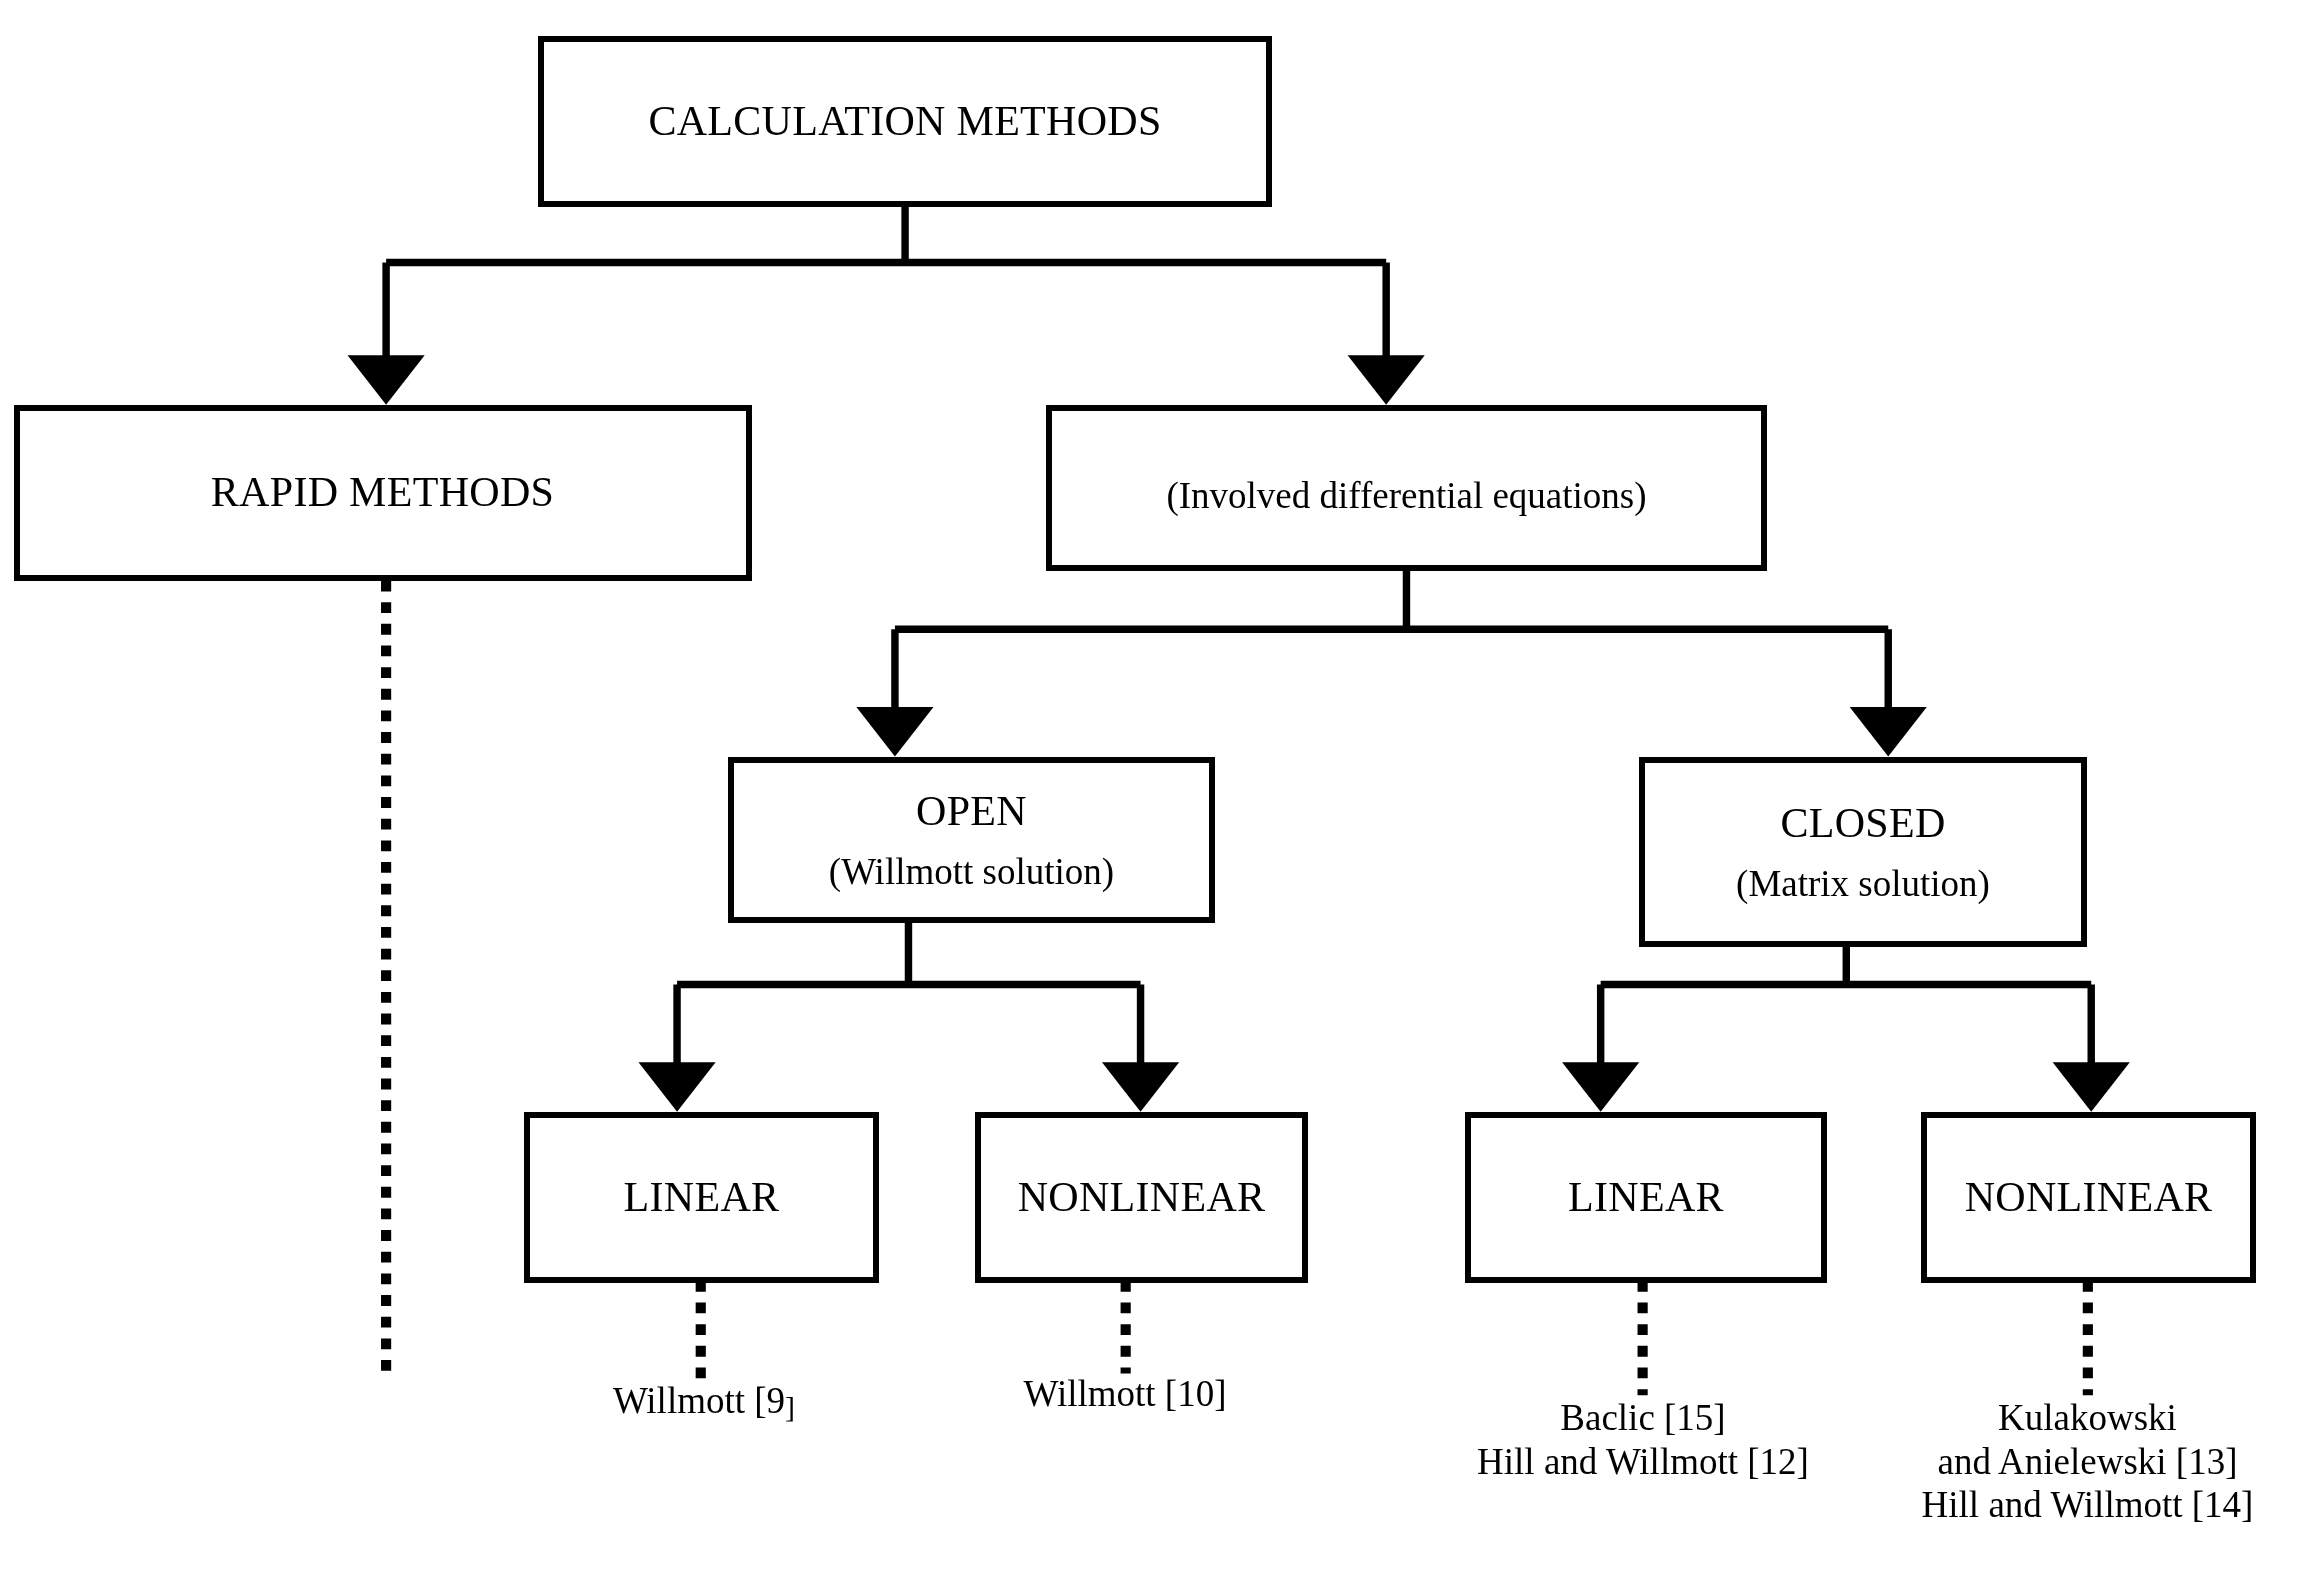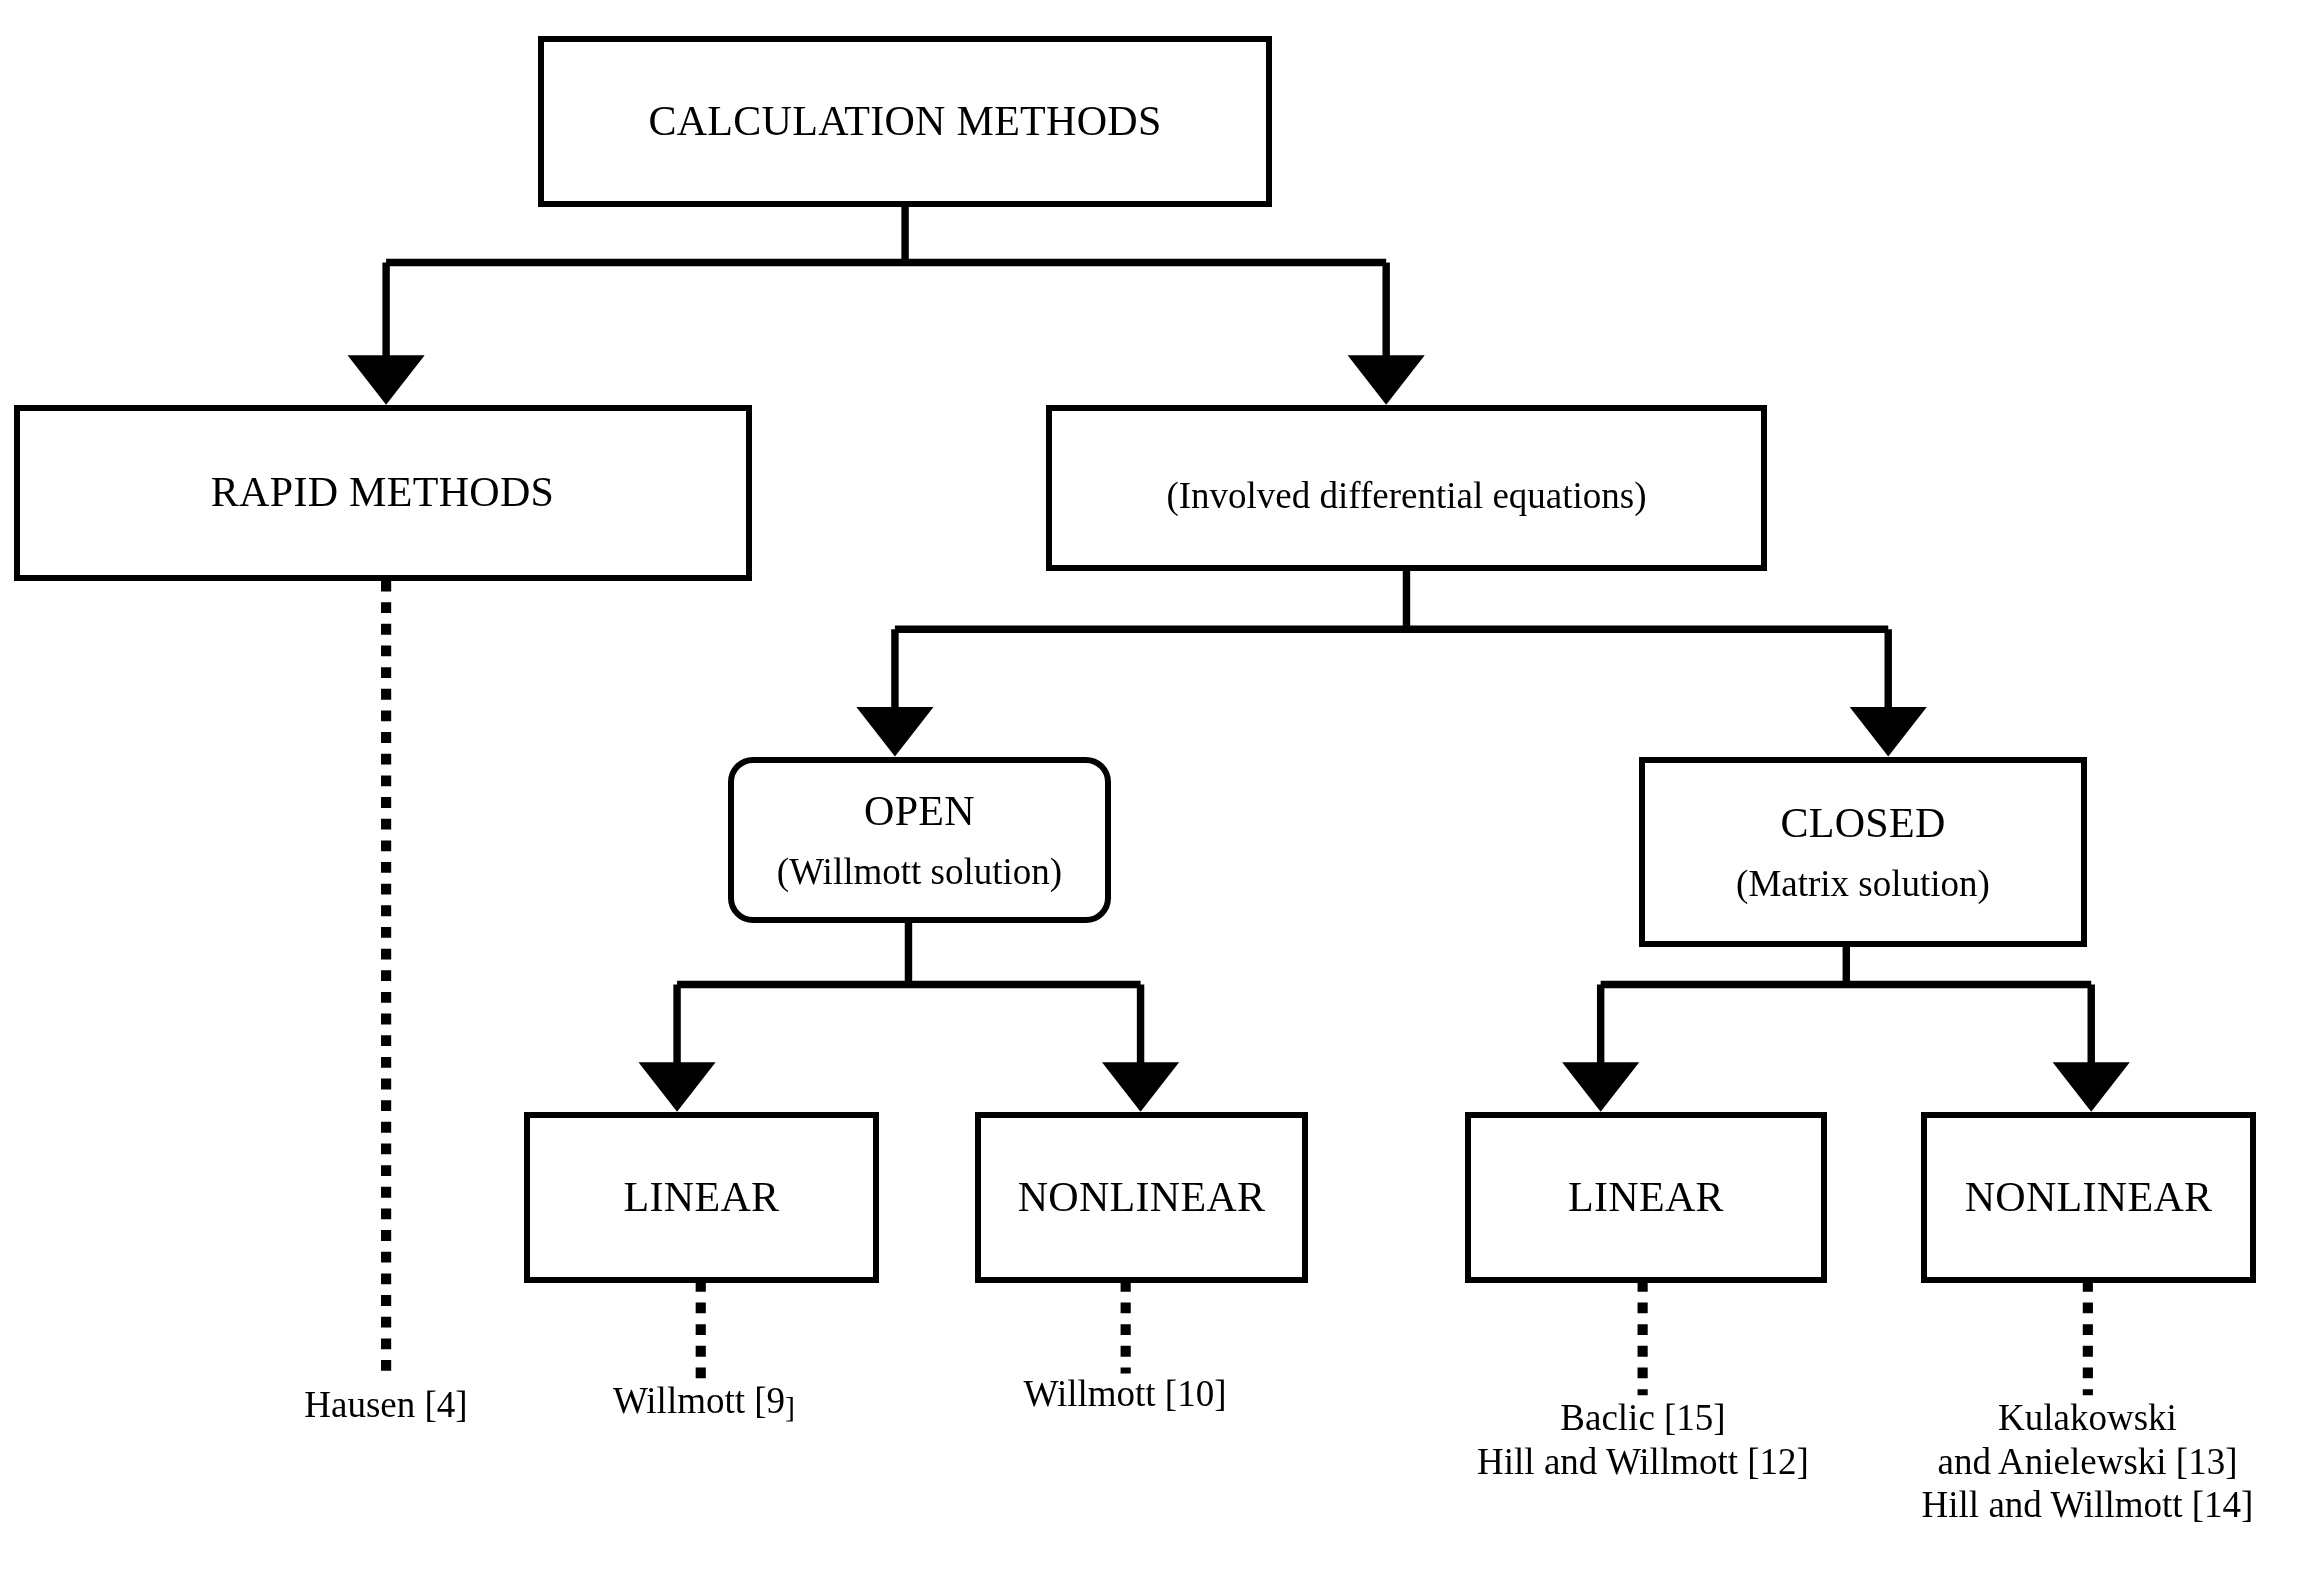--- a/index.html
+++ b/index.html
@@ -118,21 +118,21 @@
   </div>
 
   <div class="node" style="left:538px; top:36px; width:734px; height:171px;">
     <span class="t1">CALCULATION METHODS</span>
   </div>
 
   <div class="node" style="left:1046px; top:405px; width:721px; height:166px;">
     <span class="t2">(Involved differential equations)</span>
   </div>
 
-  <div class="node" style="left:728px; top:757px; width:383px; height:166px;border-radius:25px;">
+  <div class="node" style="left:728px; top:757px; width:487px; height:166px;">
     <span class="t1">OPEN</span>
     <span class="t2">(Willmott solution)</span>
   </div>
 
   <div class="node" style="left:1639px; top:757px; width:448px; height:190px;">
     <span class="t1">CLOSED</span>
     <span class="t2">(Matrix solution)</span>
   </div>
 
   <div class="node" style="left:524px; top:1112px; width:355px; height:171px;">
@@ -144,23 +144,20 @@
   </div>
 
   <div class="node" style="left:1465px; top:1112px; width:362px; height:171px;">
     <span class="t1">LINEAR</span>
   </div>
 
   <div class="node" style="left:1921px; top:1112px; width:335px; height:171px;">
     <span class="t1">NONLINEAR</span>
   </div>
 
-  <div class="leaf-label" style="left:183px; top:1383px; width:406px;">
-    <span class="ln">Hausen [4]</span>
-  </div>
 
   <div class="leaf-label" style="left:501px; top:1379px; width:406px;">
     <span class="ln"><span>Willmott [9</span><span class="sub-bracket">]</span></span>
   </div>
 
   <div class="leaf-label" style="left:922px; top:1372px; width:406px;">
     <span class="ln">Willmott [10]</span>
   </div>
 
   <div class="leaf-label" style="left:1381px; top:1396px; width:524px;">

